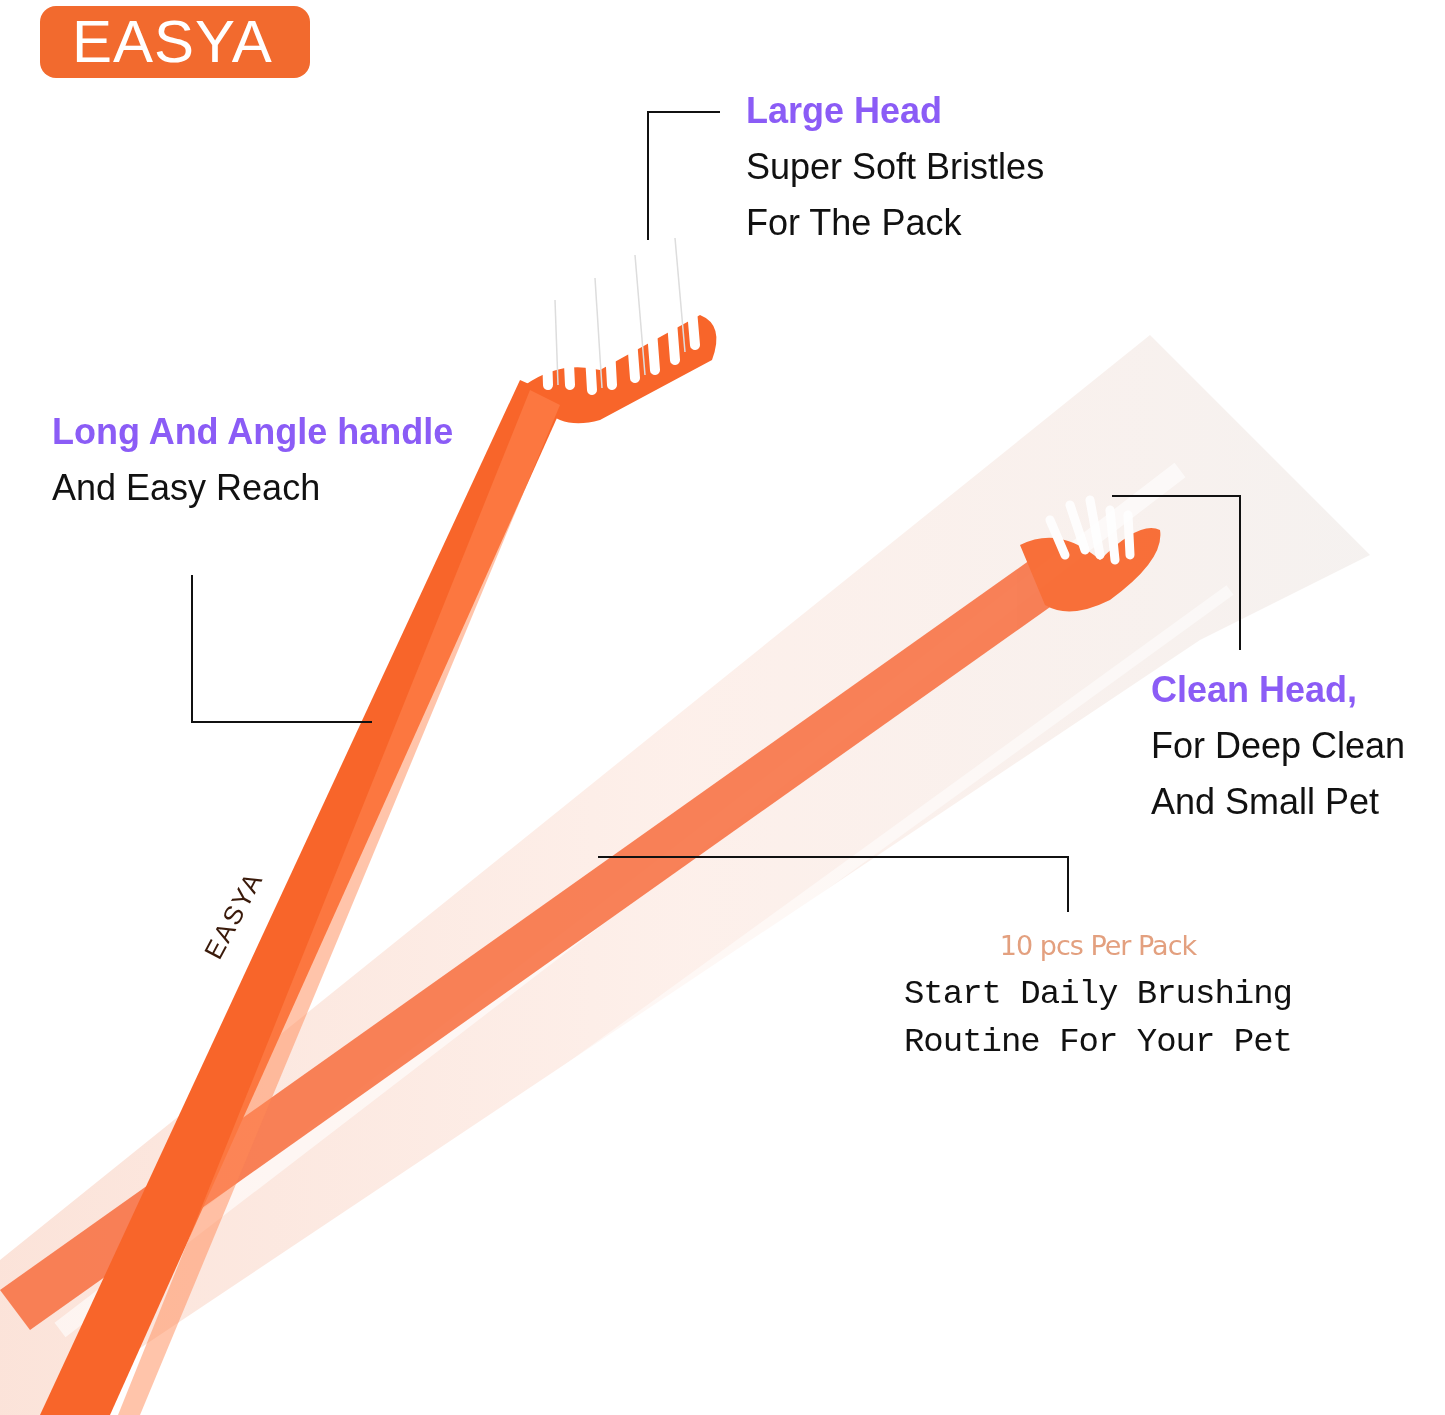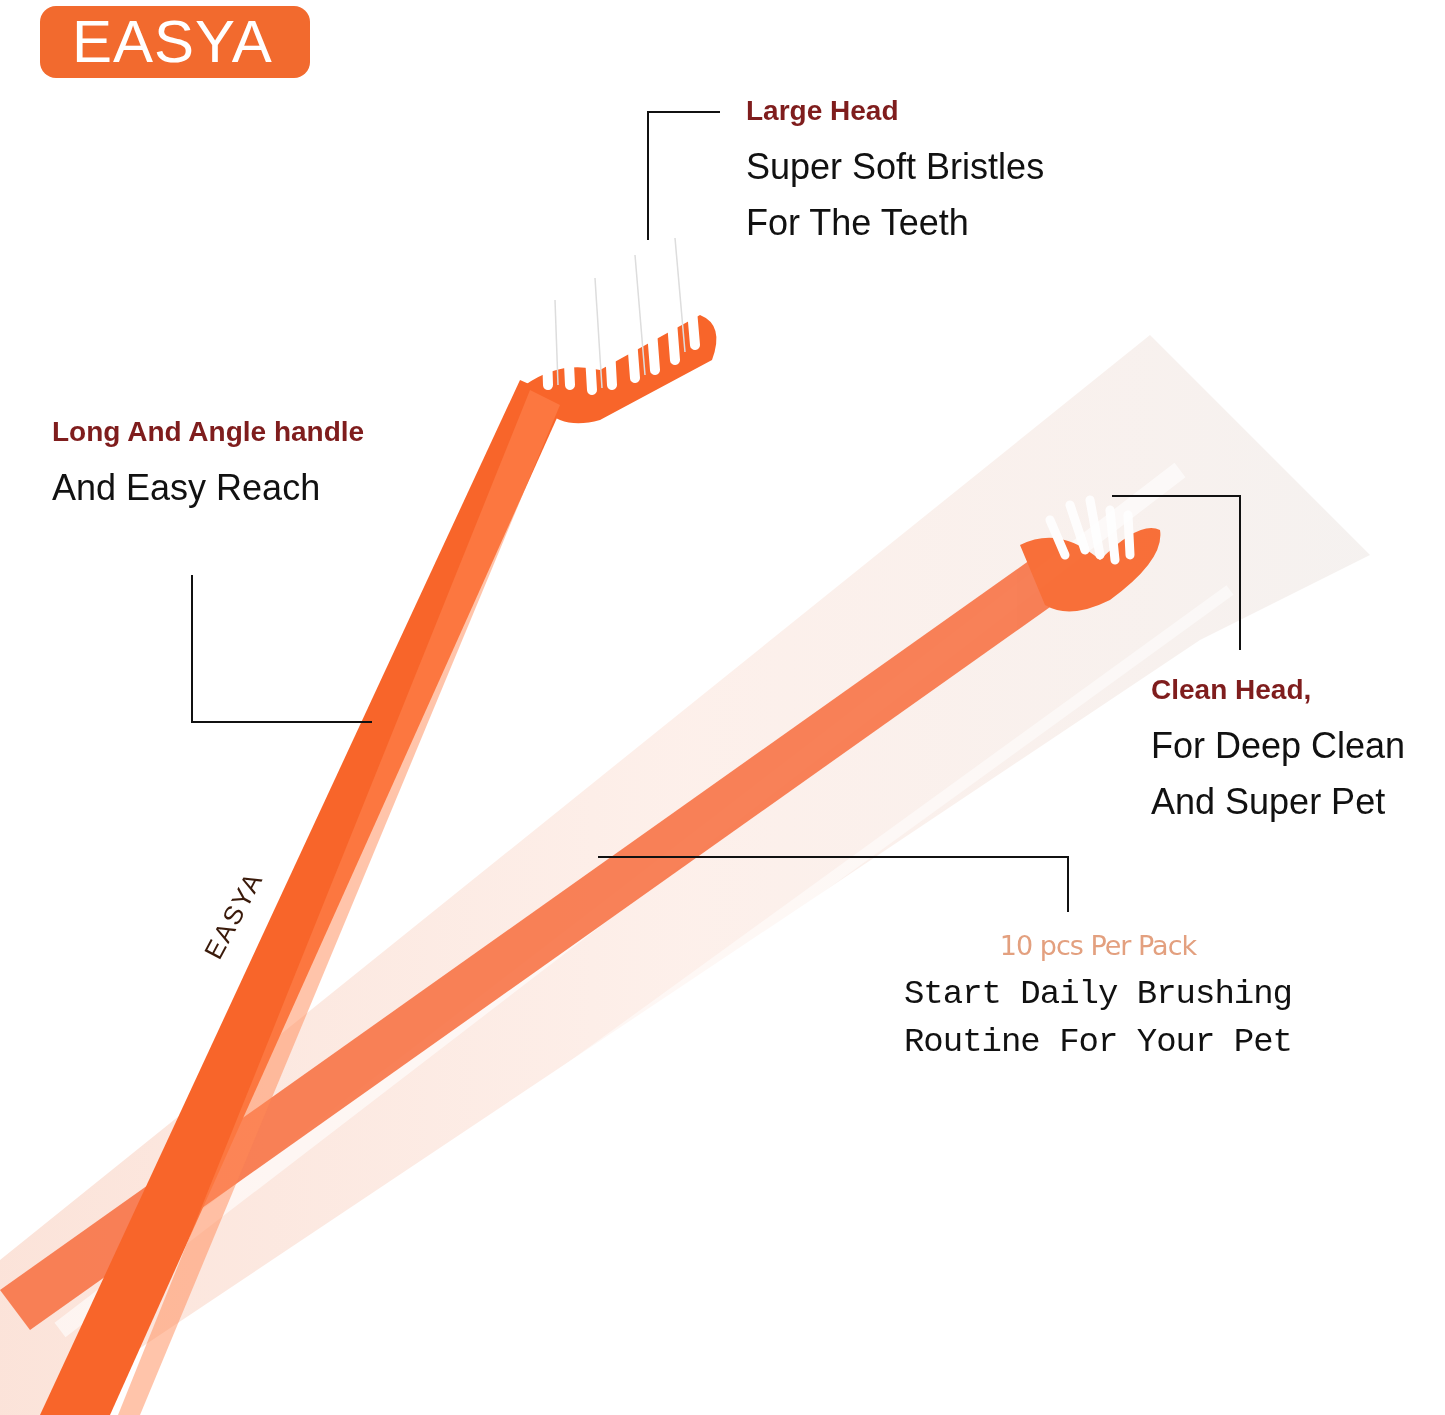--- a/index.html
+++ b/index.html
@@ -1,21 +1,21 @@
 <!DOCTYPE html>
 <html><head>
 <meta charset="utf-8">
 <style>
   html, body { margin:0; padding:0; background:#ffffff; }
   body { width:1445px; height:1415px; position:relative; overflow:hidden; font-family:"Liberation Sans", sans-serif; }
   .stage { position:absolute; left:0; top:0; width:1445px; height:1401px; }
   svg.art { position:absolute; left:0; top:0; }
   .logo { position:absolute; left:40px; top:6px; width:270px; height:72px; background:#f26a2e; border-radius:16px; color:#fff; font-size:60px; line-height:72px; text-align:left; padding-left:32px; box-sizing:border-box; letter-spacing:1px; }
   .callout { position:absolute; }
-  .callout .title { color:#7f1d1d; font-weight:bold; font-size:28px; line-height:56px; white-space:nowrap; }
+  .callout .title { color:#8b5cf6; font-weight:bold; font-size:36px; line-height:56px; white-space:nowrap; }
   .callout .line { color:#111; font-size:36px; line-height:56px; white-space:nowrap; }
   .c-pack .title { color:#e3a07f; font-weight:normal; font-family:"DejaVu Sans", sans-serif; font-size:27px; line-height:48px; letter-spacing:-1px; }
   .c-pack .line { font-family:Liberation Mono, monospace; font-size:34px; line-height:48px; letter-spacing:-1px; }
   .c-pack { text-align:center; }
   .brand-handle { position:absolute; left:198px; top:950px; font-size:26px; color:#3a1a0a; transform:rotate(-62deg); transform-origin:left top; letter-spacing:2px; }
 </style>
 </head>
 <body>
 
 <div class="stage">
@@ -76,32 +76,32 @@
     </g>
   </svg>
 
   <div class="logo">EASYA</div>
 
   <div class="brand-handle">EASYA</div>
 
   <div class="callout" style="left:746px; top:83px;">
     <div class="title">Large Head</div>
     <div class="line">Super Soft Bristles</div>
-    <div class="line">For The Teeth</div>
+    <div class="line">For The Pack</div>
   </div>
 
   <div class="callout" style="left:52px; top:404px;">
     <div class="title">Long And Angle handle</div>
     <div class="line">And Easy Reach</div>
   </div>
 
   <div class="callout" style="left:1151px; top:662px;">
     <div class="title">Clean Head,</div>
     <div class="line">For Deep Clean</div>
-    <div class="line">And Super Pet</div>
+    <div class="line">And Small Pet</div>
   </div>
 
   <div class="callout c-pack" style="left:900px; top:922px; width:396px;">
     <div class="title">10 pcs Per Pack</div>
     <div class="line">Start Daily Brushing</div>
     <div class="line">Routine For Your Pet</div>
   </div>
 
 </div>
 

